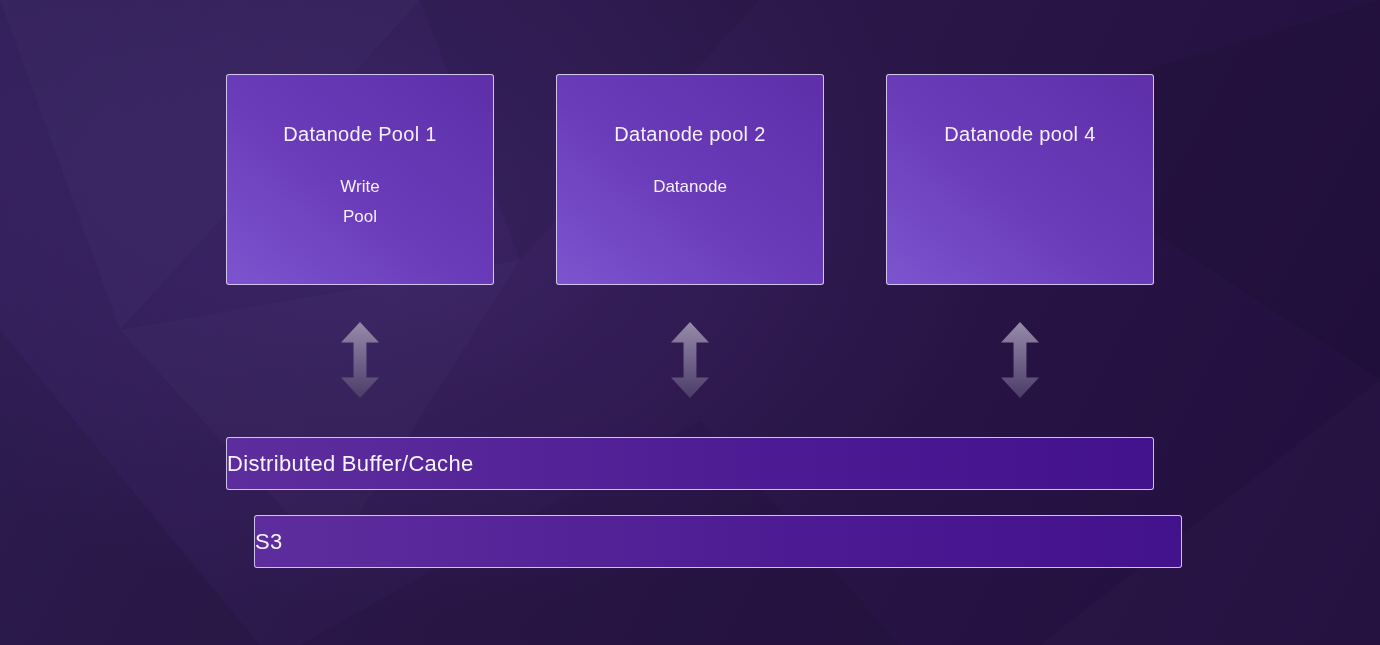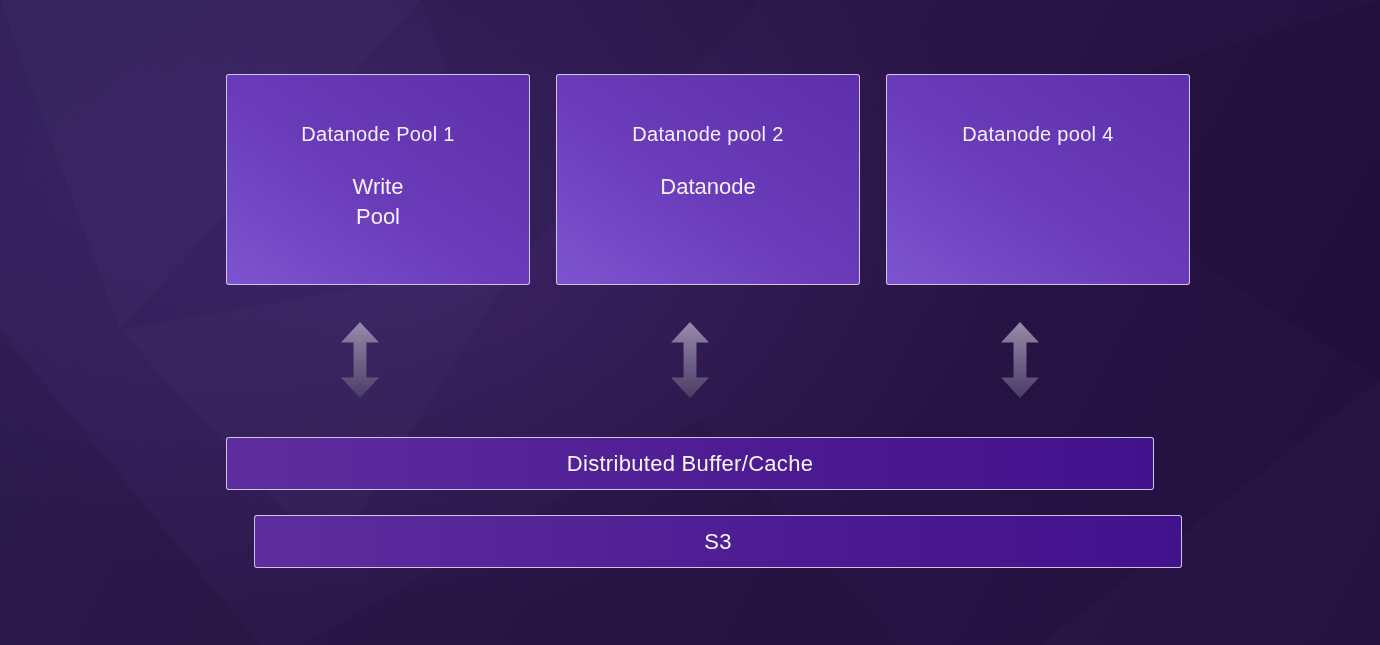--- a/index.html
+++ b/index.html
@@ -18,40 +18,40 @@
       linear-gradient(118deg, #32205a 0%, #2b1748 45%, #220f3e 100%);
   }
   .texture {
     position: absolute;
     inset: 0;
     pointer-events: none;
   }
   .pool-box {
     position: absolute;
     top: 74px;
-    width: 304px;
+    width: 268px;
     height: 211px;
     box-sizing: border-box;
     border: 1px solid rgba(222, 213, 243, 0.9);
     border-radius: 3px;
     background: linear-gradient(to bottom left, #5e2fa9 0%, #6b3cba 55%, #7d54cf 100%);
     color: #f4f0fc;
     text-align: center;
   }
   .pool-box.p1 { left: 226px; }
   .pool-box.p2 { left: 556px; }
   .pool-box.p3 { left: 886px; }
   .pool-title {
     margin-top: 48px;
     font-size: 20px;
     letter-spacing: 0.3px;
   }
   .pool-lines {
     margin-top: 26px;
-    font-size: 22px;
+    font-size: 17px;
     line-height: 30px;
   }
   .arrow {
     position: absolute;
     top: 322px;
     width: 38px;
     height: 76px;
     background: linear-gradient(180deg, #978ba9 0%, #6d5f87 55%, #4a3c66 100%);
     clip-path: polygon(50% 0%, 100% 27%, 67% 27%, 67% 73%, 100% 73%, 50% 100%, 0% 73%, 33% 73%, 33% 27%, 0% 27%);
   }
@@ -63,21 +63,20 @@
     left: 226px;
     width: 928px;
     height: 53px;
     box-sizing: border-box;
     border: 1px solid rgba(222, 213, 243, 0.9);
     border-radius: 3px;
     background: linear-gradient(to right, #5e2d9d 0%, #4c1b93 60%, #42118c 100%);
     color: #f7f4fd;
     font-size: 22px;
     line-height: 51px;
-    text-align: center;
     letter-spacing: 0.3px;
   }
   .layer-bar.buffer { top: 437px; }
   .layer-bar.s3 { top: 515px; margin-left: 28px; }
 </style>
 </head>
 <body>
 
 <div class="stage">
 

